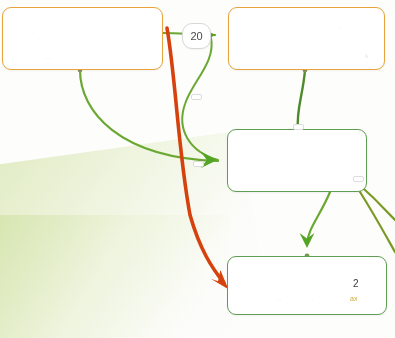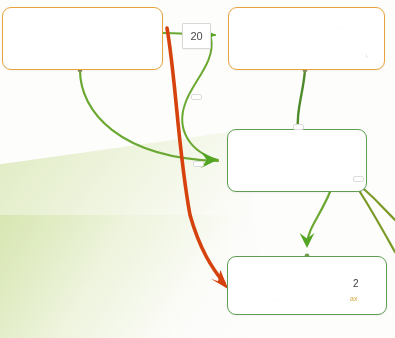--- a/index.html
+++ b/index.html
@@ -81,21 +81,21 @@
     color: #c59a1e;
     font-size: 7px;
     opacity: 0.85;
   }
   
   .badge {
     position: absolute;
     box-sizing: border-box;
     background: #ffffff;
     border: 1px solid #d8d8d8;
-    border-radius: 1px;
+    border-radius: 10px;
     display: flex;
     align-items: center;
     justify-content: center;
     color: #4a4a4a;
     font-size: 11px;
     box-shadow: 0 1px 1px rgba(0,0,0,0.04);
   }
   .mini-label {
     position: absolute;
     box-sizing: border-box;

